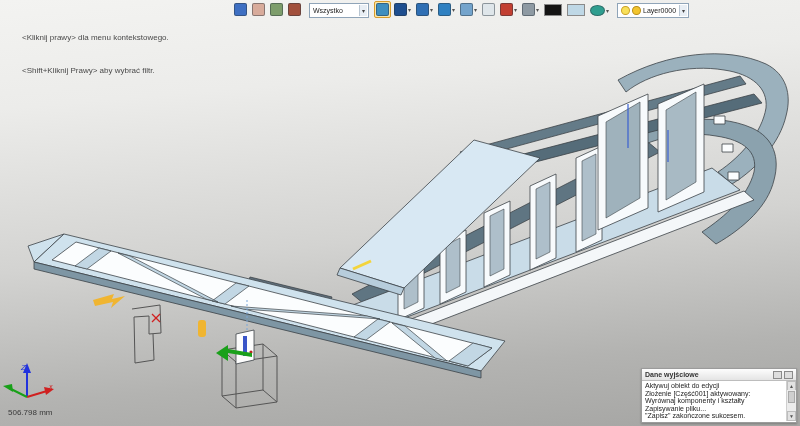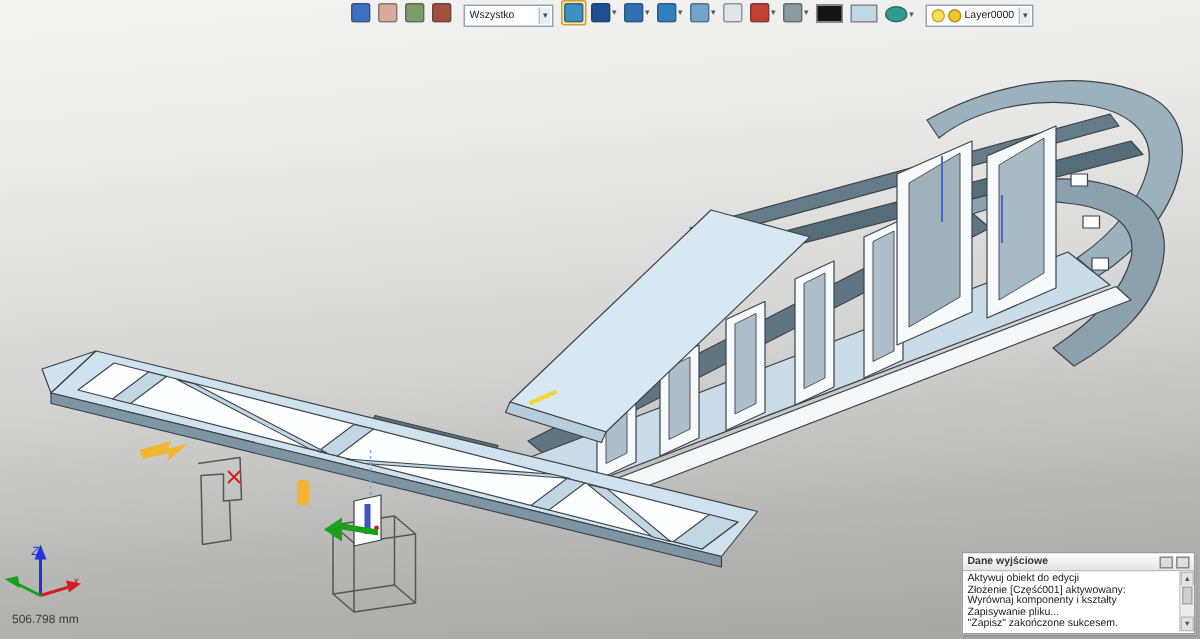--- a/index.html
+++ b/index.html
@@ -157,20 +157,24 @@
         <line x1="27" y1="397" x2="47" y2="391" stroke="#d02020" stroke-width="2"></line>
         <polygon points="44,387 46,395 54,389" fill="#d02020" stroke="none"></polygon>
         <line x1="27" y1="397" x2="9" y2="388" stroke="#18a018" stroke-width="2"></line>
         <polygon points="12,384 13,392 3,386" fill="#18a018" stroke="none"></polygon>
         <text x="21" y="370" font-size="8" fill="#2233dd" stroke="none" font-style="italic">Z</text>
         <text x="49" y="389" font-size="7" fill="#d02020" stroke="none" font-style="italic">x</text>
       </g>
     </g>
   </svg>
 
+  <div class="hints">
+    <div>&lt;Kliknij prawy&gt; dla menu kontekstowego.</div>
+    <div>&lt;Shift+Kliknij Prawy&gt; aby wybrać filtr.</div>
+  </div>
 
   <div class="toolbar">
     <span id="tb-left"><span class="tbi">
           <span class="glyph icon" style="background: rgb(62, 111, 194);"></span>
         </span><span class="tbi">
           <span class="glyph icon" style="background: rgb(216, 171, 155);"></span>
         </span><span class="tbi">
           <span class="glyph icon" style="background: rgb(125, 157, 107);"></span>
         </span><span class="tbi">
           <span class="glyph icon" style="background: rgb(162, 80, 60);"></span>

